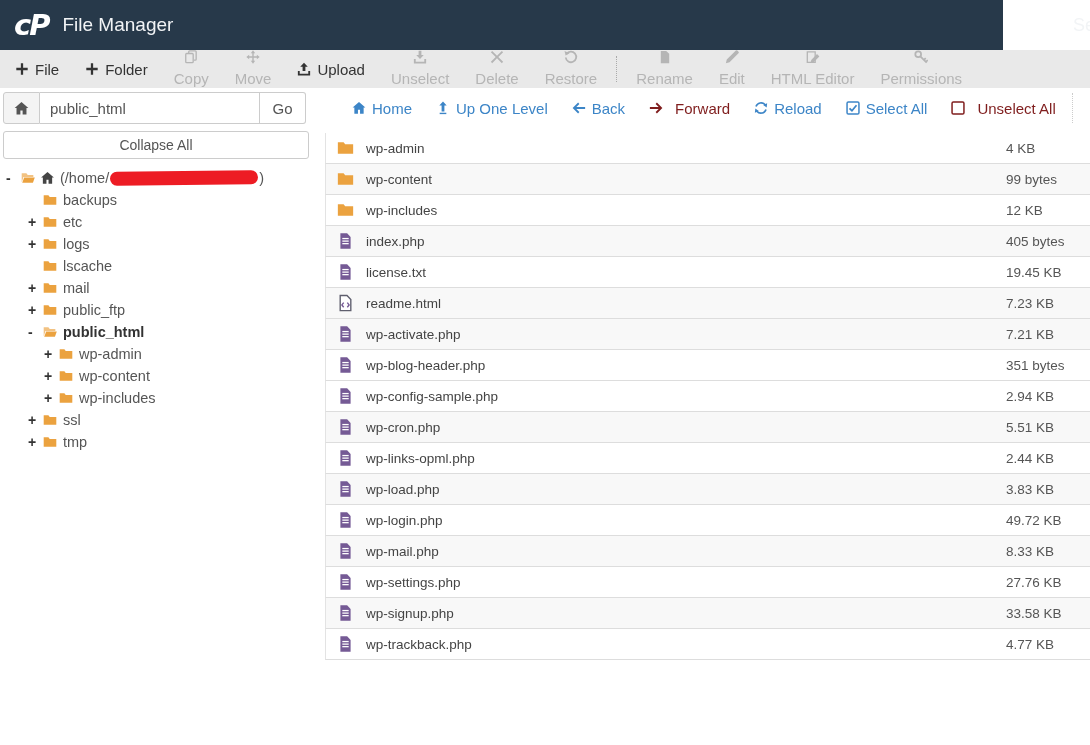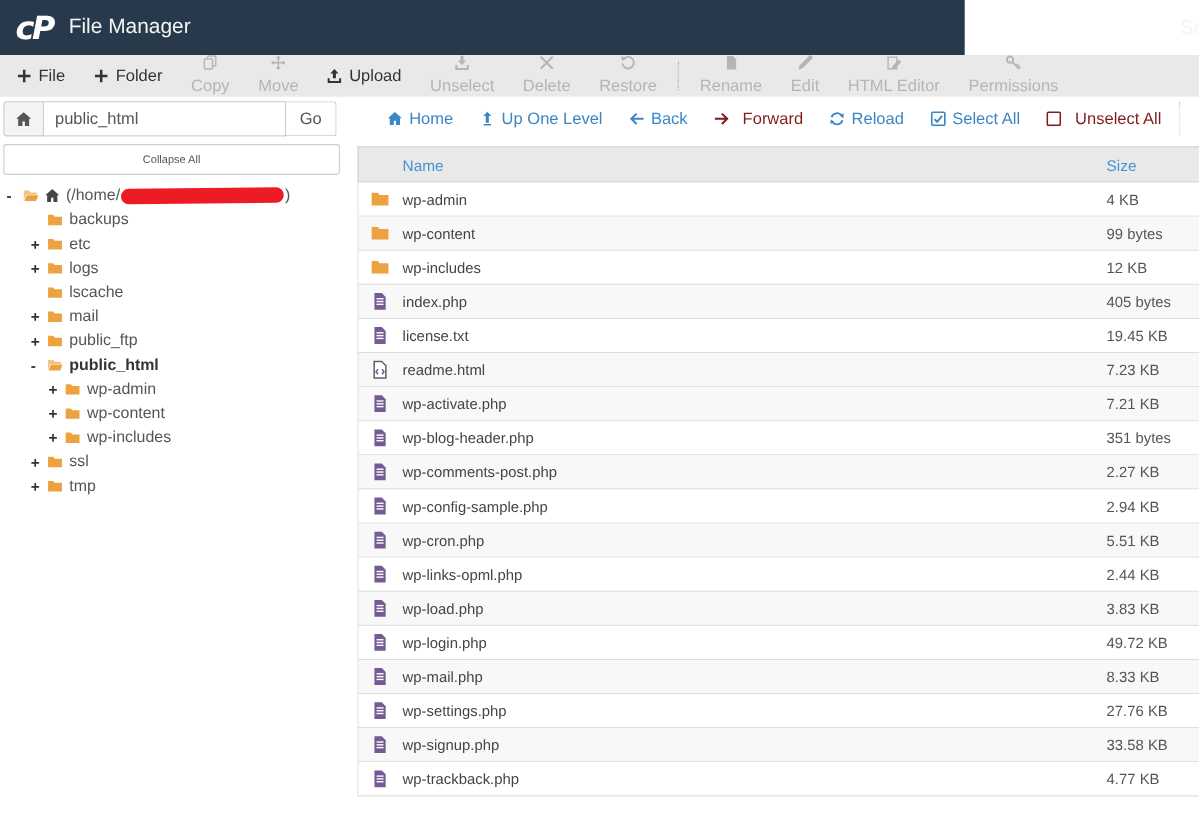--- a/index.html
+++ b/index.html
@@ -2,21 +2,21 @@
 <html><head>
 <meta charset="utf-8">
 <style>
   * { margin:0; padding:0; box-sizing:border-box; }
   html,body { width:1090px; height:745px; overflow:hidden; background:#fff;
     font-family:"Liberation Sans", sans-serif; position:relative; }
 
   .ic { width:14px; height:14px; fill:currentColor; flex-shrink:0; display:inline-block; }
 
   
-  .app-header { position:absolute; top:0; left:0; width:877px; height:50px;
+  .app-header { position:absolute; top:0; left:0; width:1003px; height:50px;
     background:#27394a; display:flex; align-items:center; padding-left:14px; }
   .logo { color:#fff; font-family:"DejaVu Sans", sans-serif; font-style:italic;
     font-weight:900; font-size:29px; letter-spacing:-2px; padding-right:4px; }
   .app-title { color:#f2f4f6; font-size:19px; font-weight:300; margin-left:10px; }
   .header-right { position:absolute; left:1073px; top:15px; color:#f2f4f6; font-size:18px; cursor:pointer; }
 
   
   .toolbar { position:absolute; top:50px; left:0; width:1090px; height:38px;
     background:#e9e9e9; display:flex; align-items:center; padding:0 2px; }
   .tb { display:flex; align-items:center; gap:6px; padding:0 13px; font-size:15px;
@@ -36,21 +36,21 @@
   .go-btn { width:46px; height:32px; background:#fff; border:1px solid #ccc; border-left:none;
     border-radius:0 3px 3px 0; font-size:15px; color:#555; cursor:pointer; font-family:inherit; }
   .navlinks { position:absolute; left:340px; top:0; height:40px; display:flex; align-items:center; }
   .nv { display:flex; align-items:center; gap:6px; padding:0 12px; font-size:15px;
     color:#3c85c7; cursor:pointer; white-space:nowrap;text-align:center; }
   .nv.disabled { color:#7f1d1d; cursor:default;gap:12px; }
   .nv-sep { height:30px; border-left:1px dotted #ccc; margin:0 4px; }
 
   
   .collapse-btn { position:absolute; left:3px; top:131px; width:306px; height:28px;
-    background:#fff; border:1px solid #ccc; border-radius:3px; font-size:10px; color:#555;
+    background:#fff; border:1px solid #ccc; border-radius:3px; font-size:14px; color:#555;
     cursor:pointer; font-family:inherit; }
   .tree { position:absolute; left:0; top:167px; width:318px; }
   .titem { height:22px; display:flex; align-items:center; font-size:14.5px; color:#555;
     cursor:pointer; white-space:nowrap; }
   .titem.bold { font-weight:bold; color:#333; }
   .exp { width:14px; font-size:14px; font-weight:bold; color:#333; text-align:left; cursor:pointer; }
   .folder-ic { width:16px; height:14px; color:#eba23f; margin-right:2px; }
   .tree-home { width:15px; height:14px; color:#454545; margin:0 2px; }
   .tlbl { margin-left:3px; display:flex; align-items:center; }
   .redact { display:inline-block; width:148px; height:14px; background:#ed1c24;
@@ -420,24 +420,20 @@
     <div class="titem" style="padding-left:28px">
       <span class="exp">+</span>
       <svg class="ic folder-ic">
         <use href="#i-folder"></use>
       </svg>
       <span class="tlbl">tmp</span>
     </div>
   </div>
 
 <div class="main">
-  <div class="thead">
-    <span class="c-name">Name</span>
-    <span class="c-size">Size</span>
-  </div>
   <div id="rows">
       <div class="trow">
         <svg class="ic f-folder">
           <use href="#i-folder"></use>
         </svg>
         <span class="fname">wp-admin</span>
         <span class="fsize">4 KB</span>
       </div>
       <div class="trow alt">
         <svg class="ic f-folder">
@@ -481,27 +477,20 @@
         <span class="fname">wp-activate.php</span>
         <span class="fsize">7.21 KB</span>
       </div>
       <div class="trow">
         <svg class="ic f-doc">
           <use href="#i-doc"></use>
         </svg>
         <span class="fname">wp-blog-header.php</span>
         <span class="fsize">351 bytes</span>
       </div>
-      <div class="trow alt">
-        <svg class="ic f-doc">
-          <use href="#i-doc"></use>
-        </svg>
-        <span class="fname">wp-comments-post.php</span>
-        <span class="fsize">2.27 KB</span>
-      </div>
       <div class="trow">
         <svg class="ic f-doc">
           <use href="#i-doc"></use>
         </svg>
         <span class="fname">wp-config-sample.php</span>
         <span class="fsize">2.94 KB</span>
       </div>
       <div class="trow alt">
         <svg class="ic f-doc">
           <use href="#i-doc"></use>

